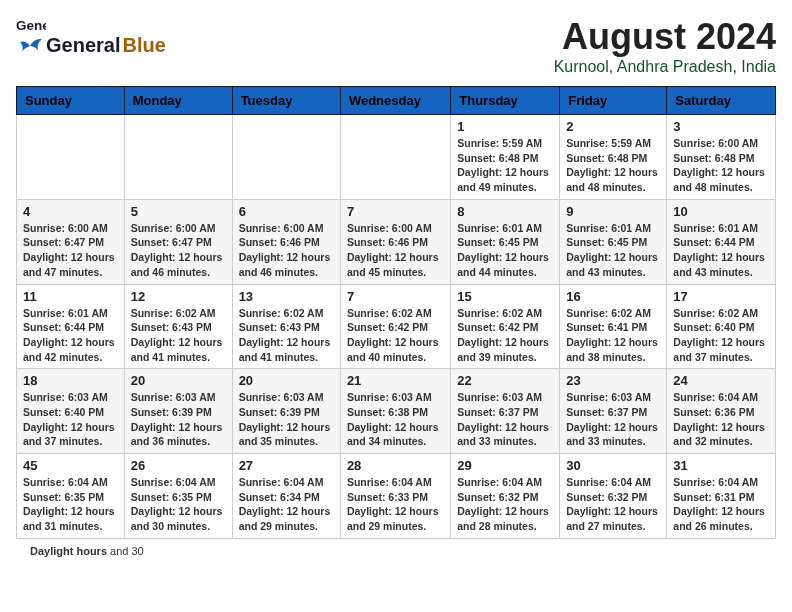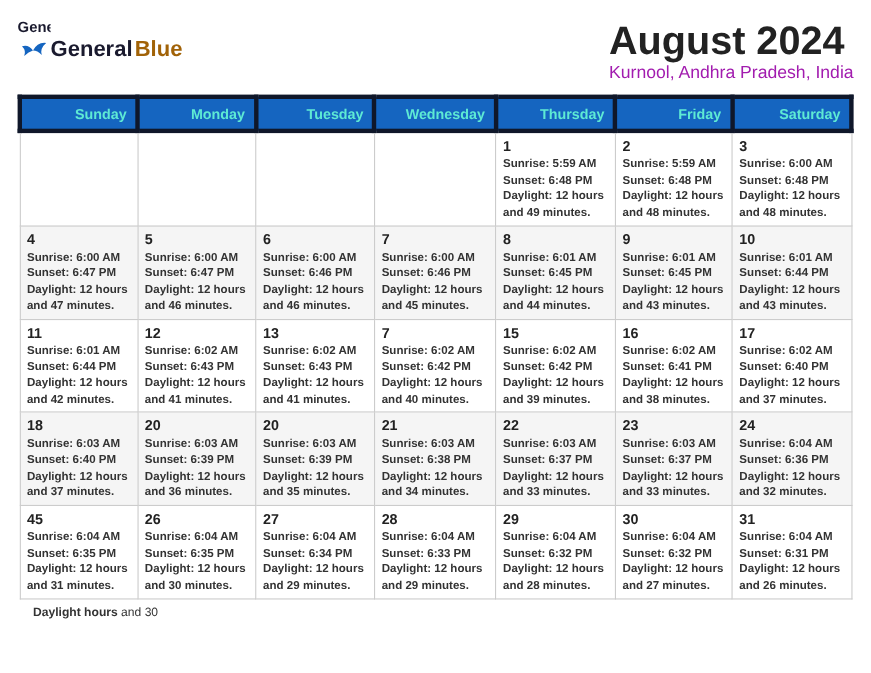--- a/index.html
+++ b/index.html
@@ -25,43 +25,44 @@
       width: 30px;
       height: 18px;
       display: inline-block;
     }
     .logo-row {
       display: flex;
       align-items: center;
       gap: 4px;
     }
     .title-area {
+      text-align: right;
     }
     .month-title {
       font-size: 36px;
       font-weight: bold;
       color: #222;
     }
     .location-title {
       font-size: 16px;
-      color: #a21caf;
+      color: #14532d;
     }
     .calendar-table {
       width: 100%;
       border-collapse: collapse;
       font-size: 11px;
     }
     .calendar-table th {
       background-color: #1565c0;
-      color: #5eead4;
-      text-align: right;
+      color: #000000;
+      text-align: left;
       padding: 6px 8px;
       font-size: 13px;
       font-weight: bold;
-      border: 4px solid #0f172a;
+      border: 1px solid #0f172a;
     }
     .calendar-table td {
       border: 1px solid #ccc;
       vertical-align: top;
       padding: 4px 6px;
       width: 113px;
       min-height: 80px;
       background: #fff;
     }
     .calendar-table tr:nth-child(even) td {

